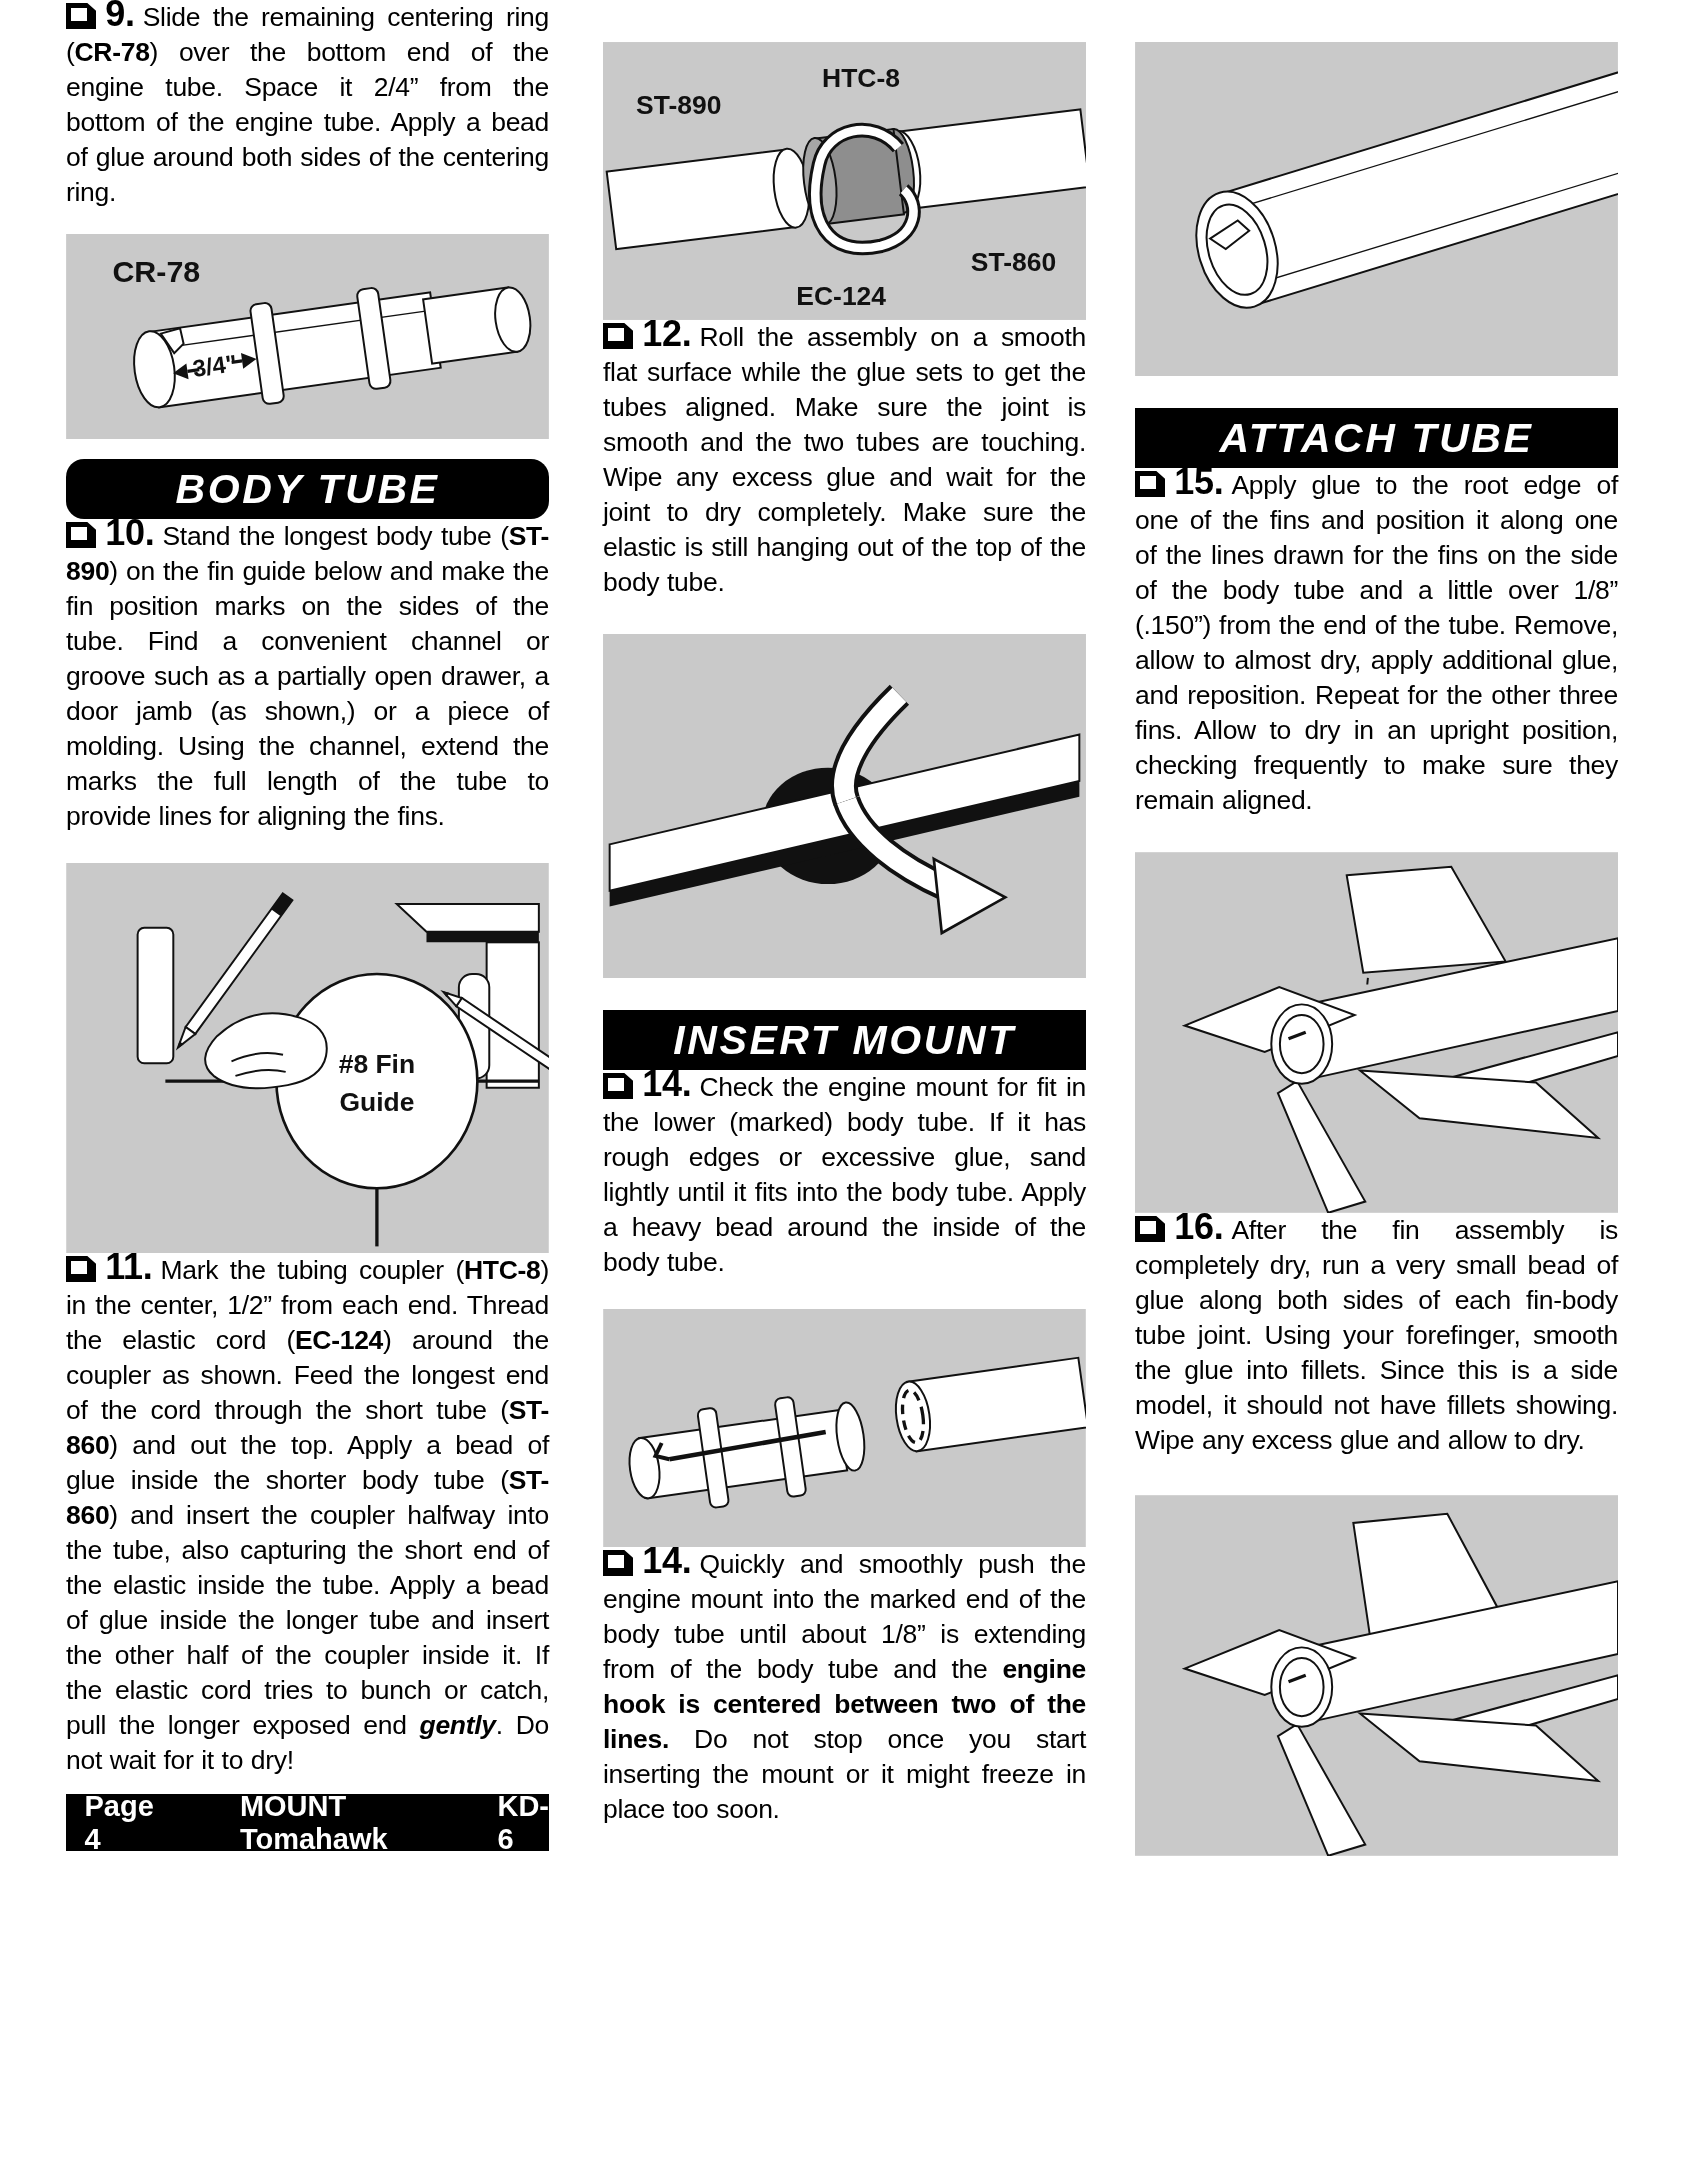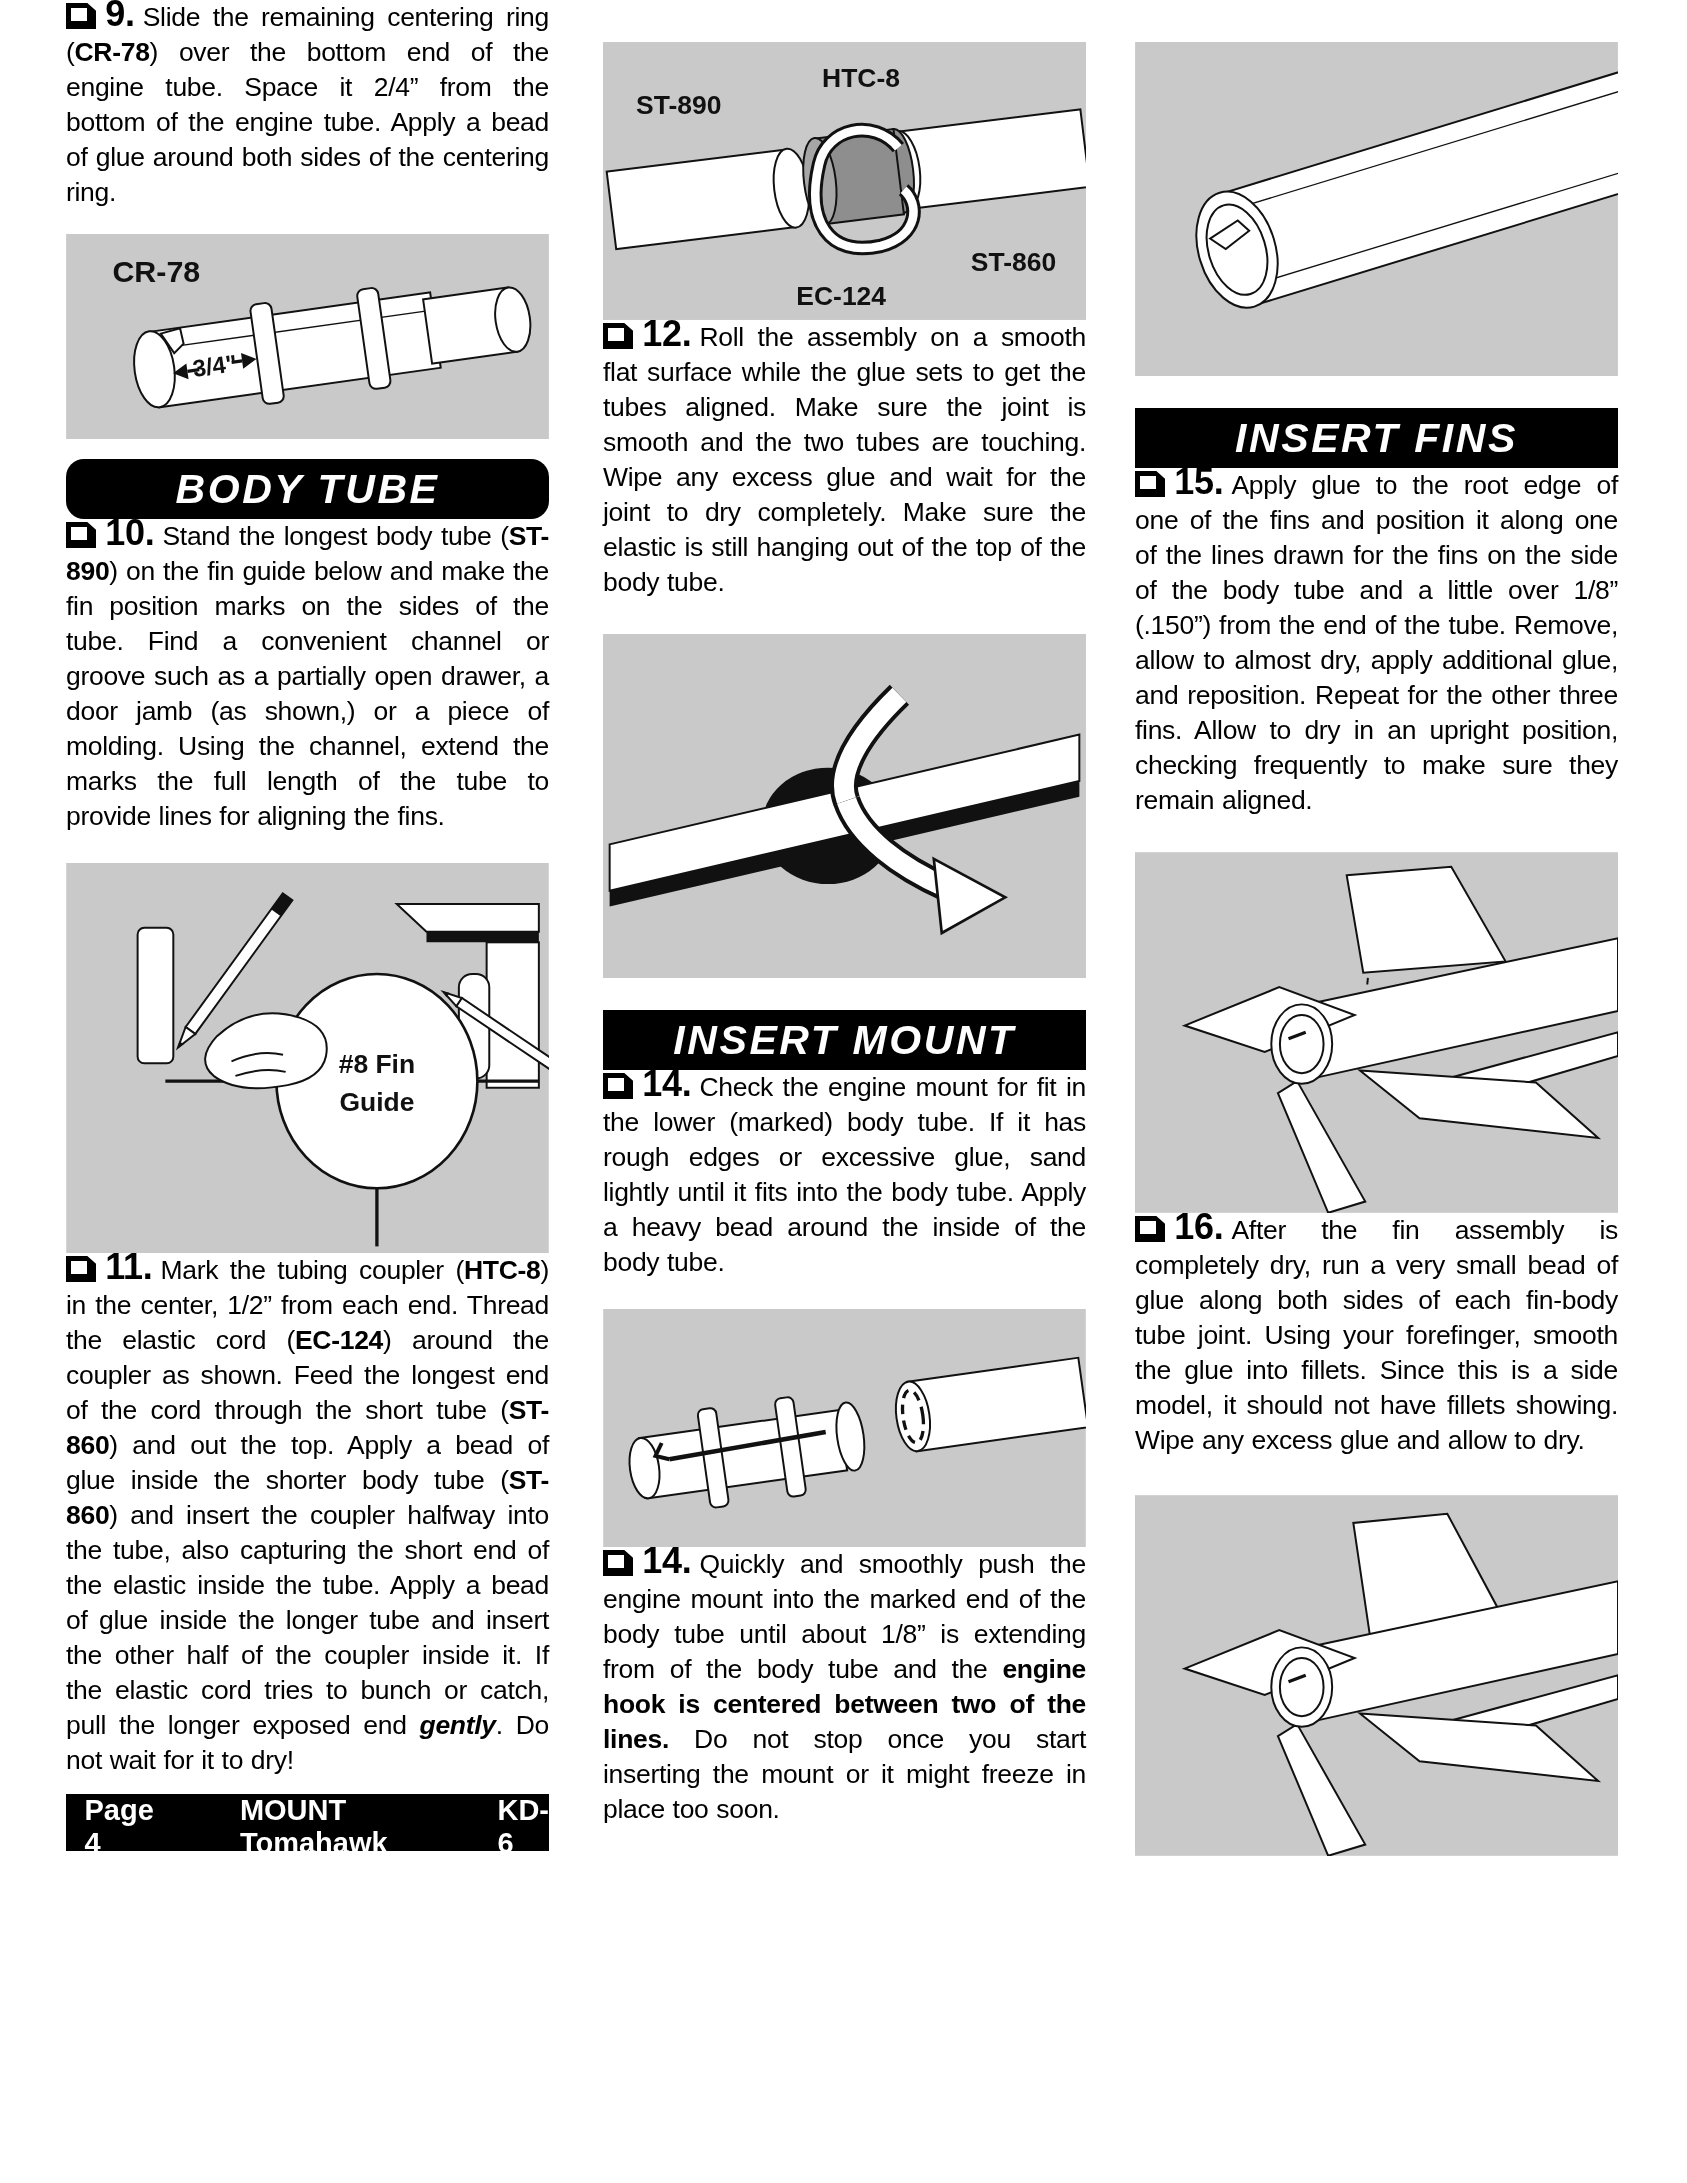--- a/index.html
+++ b/index.html
@@ -11,21 +11,21 @@
   .col-right{left:1135px;}
   p.step{font-size:26.5px;line-height:35px;text-align:justify;margin:0;
          letter-spacing:-0.3px;word-spacing:0.7px;}
   .chk{display:inline-block;position:relative;width:30px;height:26.5px;background:#000;
        clip-path:polygon(0 0,70% 0,100% 30%,100% 100%,0 100%);
        vertical-align:-3.3px;margin-right:9.3px;}
   .chk::after{content:"";position:absolute;left:5.3px;top:5.3px;right:8.6px;bottom:8px;background:#fff;}
   .num{font-size:36px;font-weight:bold;line-height:0;padding-right:8px;}
   .banner{background:#000;height:60px;display:flex;align-items:center;justify-content:center;}
   .banner span{color:#fff;font-weight:bold;font-style:italic;font-size:41px;letter-spacing:2.6px;white-space:nowrap;}
-  .footerbar{background:#000;height:57px;display:flex;align-items:flex-start;color:#fff;
+  .footerbar{background:#000;height:57px;display:flex;align-items:center;color:#fff;
              font-weight:bold;font-size:29px;}
   .footerbar .f1{margin-left:18.5px;}
   .footerbar .f2{margin-left:86px;}
   .footerbar .f3{margin-left:63px;}
   svg{display:block;}
   svg text{font-family:"Liberation Sans",sans-serif;}
   
   .m-step9{margin-top:58px;}   .m-cr78{margin-top:24px;}  .m-bodytube{margin-top:20px;border-radius:18px;}
   .m-step10{margin-top:30px;}  .m-finguide{margin-top:29px;} .m-step11{margin-top:24px;}
   .m-footer{margin-top:16px;}
@@ -183,21 +183,21 @@
         <rect x="148" y="212" width="700" height="176"></rect>
         <line x1="150" y1="240" x2="848" y2="240" stroke-width="2"></line>
         <line x1="150" y1="358" x2="848" y2="358" stroke-width="2"></line>
         <ellipse cx="152" cy="300" rx="58" ry="90"></ellipse>
         <ellipse cx="152" cy="300" rx="43" ry="70" fill="none"></ellipse>
         <path d="M 118 272 l 48 -14 l 12 20 l -42 16 z"></path>
       </g>
     </svg>
 
     <div class="banner m-attach">
-        <span>INSERT FINS</span>
+        <span>ATTACH TUBE</span>
       </div>
 
     <p class="step m-step15"><span class="chk"></span><span class="num">15.</span><span><span>Apply glue to the root edge of one of the fins and position it along one of the lines drawn for the fins on the side of the body tube and a little over 1/8” (.150”) from the end of the tube. Remove, allow to almost dry, apply additional glue, and reposition. Repeat for the other three fins. Allow to dry in an upright position, checking frequently to make sure they remain aligned.</span></span></p>
 
     <svg class="m-finsA" width="483" height="361" viewBox="0 0 730 545">
       <rect width="730" height="545" fill="#c9c9c9"></rect>
       <g fill="#fff" stroke="#111" stroke-width="3">
         <polygon points="450,348 730,272 730,308 478,382"></polygon>
         <polygon points="320,35 478,22 560,165 345,182"></polygon>
         <line x1="352" y1="190" x2="348" y2="232" stroke-dasharray="10 10"></line>

